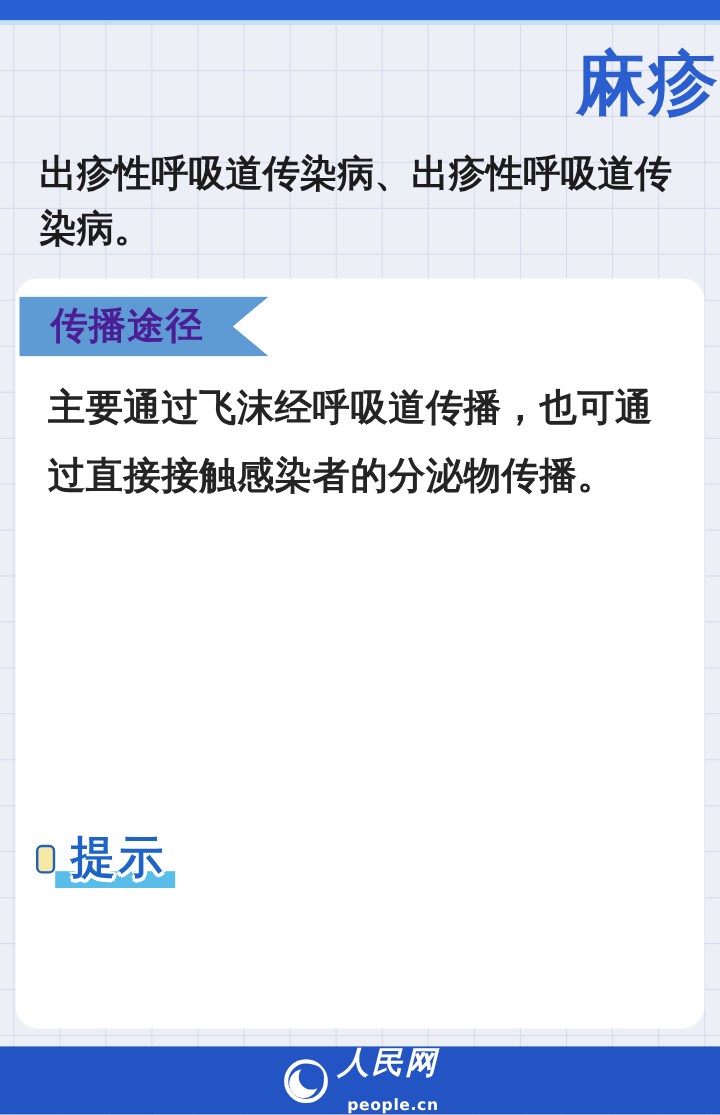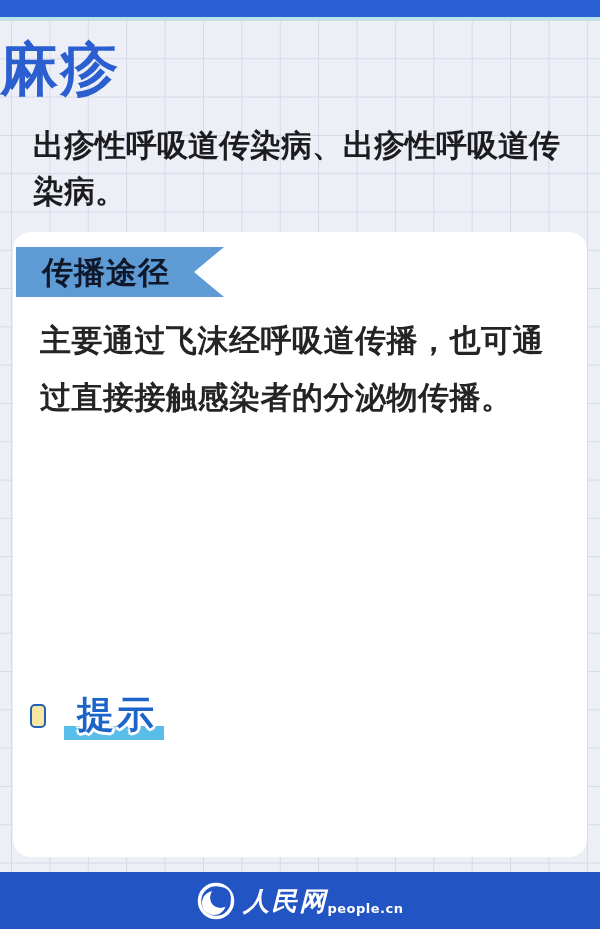--- a/index.html
+++ b/index.html
@@ -18,42 +18,42 @@
   .top-bar{
     position:absolute;left:0;top:0;width:600px;height:17px;
     background:#2a5fd6;
   }
   .cyan-divider{
     position:absolute;left:0;top:17px;width:600px;height:3px;
     background:#b9e5ee;
   }
   .page-title{
     position:absolute;left:0;top:33px;width:600px;
-    text-align:left;
+    text-align:right;
     font-size:58px;line-height:72px;
     font-weight:900;
     color:#2b5fd0;
     letter-spacing:2px;
   }
   .intro-text{
     position:absolute;left:33px;top:122px;width:542px;
     font-size:31px;line-height:46px;
     font-weight:700;
     color:#1c1c1e;
   }
   .content-card{
     position:absolute;left:13px;top:232px;width:574px;height:625px;
     background:#ffffff;
     border-radius:18px;
   }
   .section-banner{
     position:absolute;left:3px;width:208px;height:50px;
     background:#5e9ad4;
     clip-path:polygon(0 0,100% 0,calc(100% - 30px) 50%,100% 100%,0 100%);
-    color:#0f172a;
+    color:#4c1d95;
     font-size:31px;line-height:50px;font-weight:700;
     padding-left:26px;box-sizing:border-box;
     letter-spacing:1px;
   }
   .banner-transmission{top:15px;}
   .banner-clinical{top:200px;}
   .section-body{
     position:absolute;left:27px;width:534px;
     font-size:31px;line-height:57px;
     font-weight:600;
@@ -64,41 +64,41 @@
   .body-clinical{top:262px;}
   .tip-marker{
     position:absolute;left:17px;top:472px;
     width:16px;height:24px;
     background:#f7e7a4;
     border:2.5px solid #2160b6;
     border-radius:5px;
     box-sizing:border-box;
   }
   .tip-heading-wrap{
-    position:absolute;left:56px;top:458px;width:200px;height:56px;
+    position:absolute;left:38px;top:458px;width:200px;height:56px;
   }
   .tip-underline{
     position:absolute;left:-5px;top:36px;width:100px;height:14px;
     background:#58bee9;
   }
   .tip-heading{
     position:absolute;left:8px;top:0;
     font-size:37px;line-height:50px;font-weight:900;
     color:#1c64c8;
     letter-spacing:3px;
     text-shadow:-2px -2px 0 #fff,2px -2px 0 #fff,-2px 2px 0 #fff,2px 2px 0 #fff,0 3px 0 #fff,3px 0 0 #fff;
   }
   .body-tip{top:515px;width:540px;}
   .footer-bar{
     position:absolute;left:0;top:872px;width:600px;height:57px;
     background:#2254c3;
     display:flex;align-items:center;justify-content:center;
   }
   .footer-logo{display:flex;align-items:center;gap:7px;}
-  .logo-text-col{display:flex;flex-direction:row;align-items:center;}
+  .logo-text-col{display:flex;flex-direction:column;align-items:flex-end;}
   .brand-name{
     color:#ffffff;font-size:26px;line-height:26px;font-weight:700;
     font-style:italic;
     font-family:"DejaVu Serif",serif;
     letter-spacing:2px;
   }
   .brand-domain{
     color:#ffffff;font-size:13px;line-height:14px;font-weight:700;
     letter-spacing:0.5px;
     align-self:flex-end;

